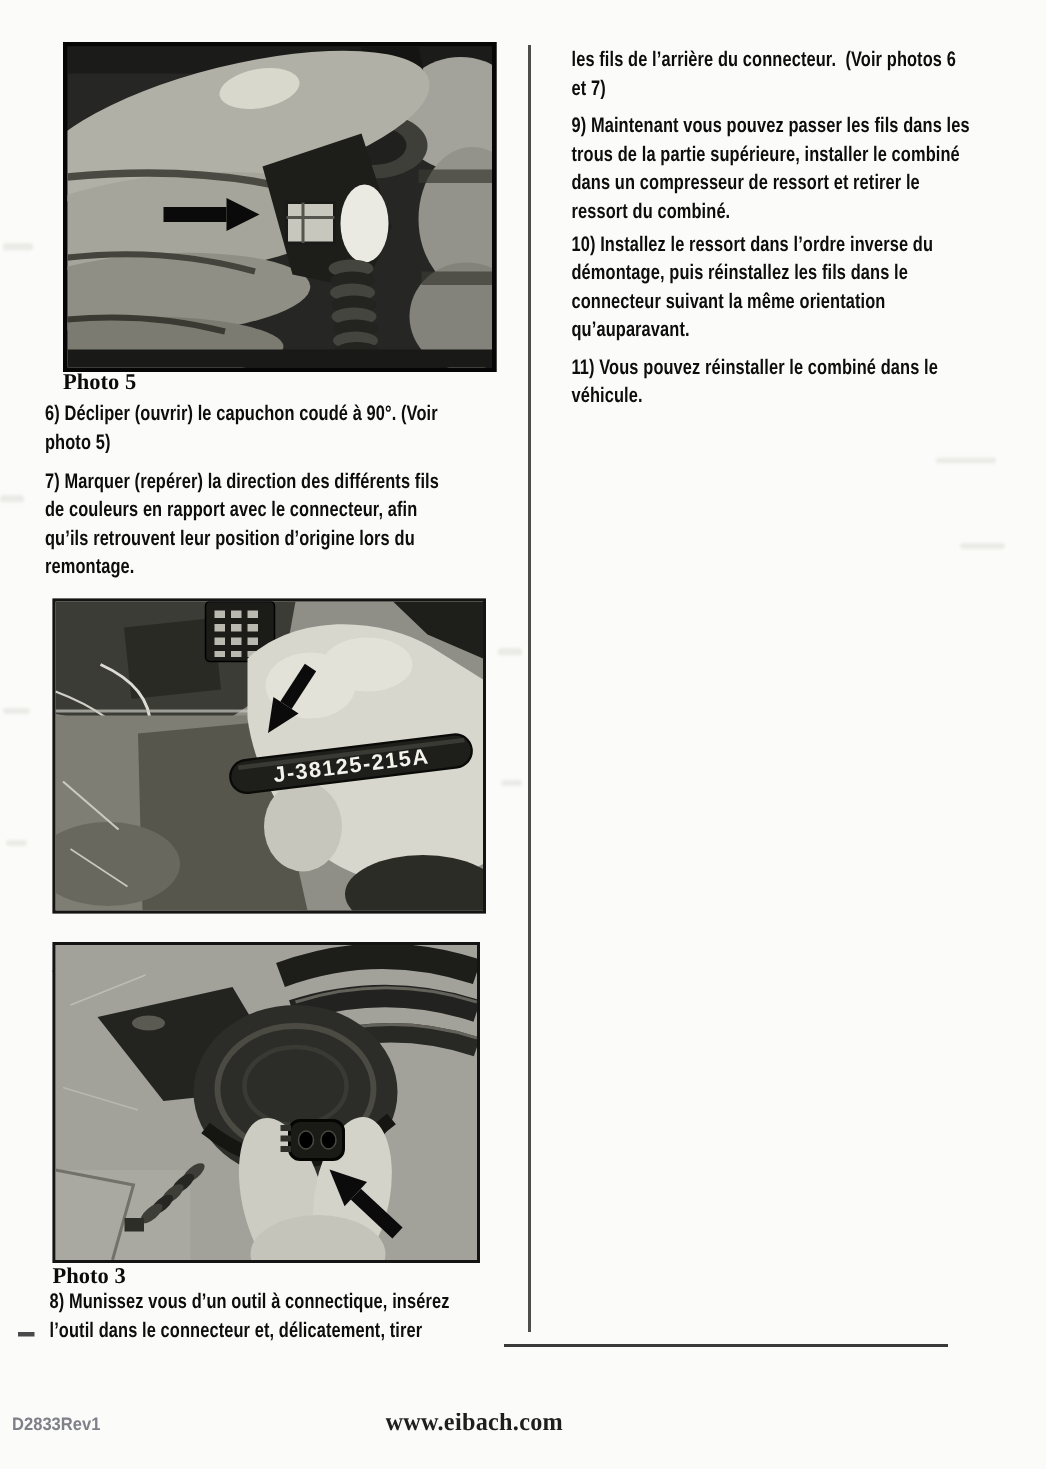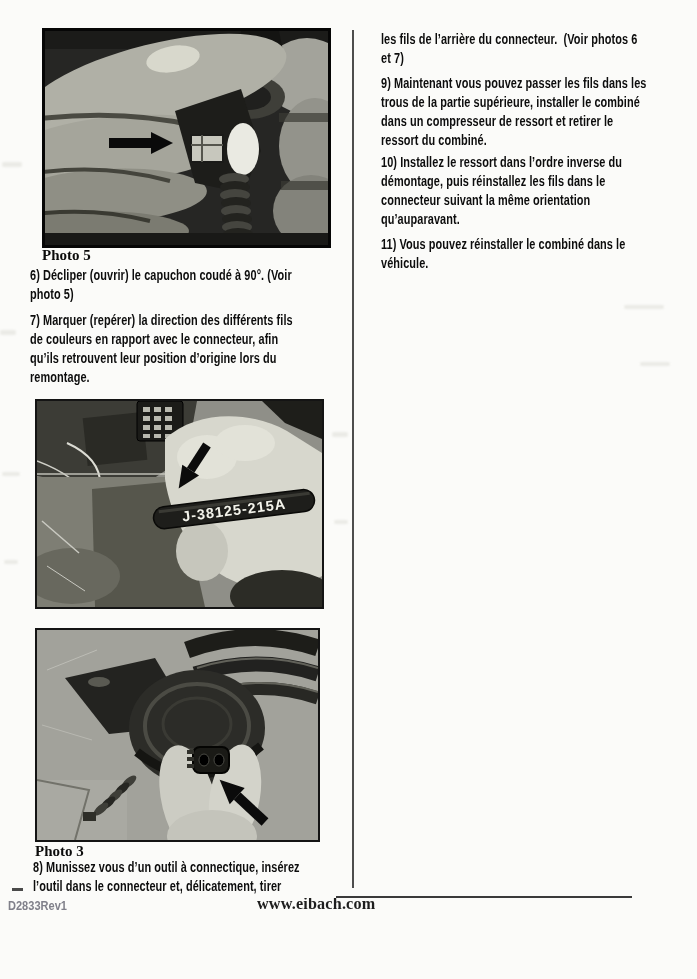--- a/index.html
+++ b/index.html
@@ -43,21 +43,21 @@
     left: 352px; top: 30px;
     width: 2px; height: 858px;
     background: #4d4d4d;
   }
   .footer-line {
     position: absolute;
     left: 336px; top: 896px;
     width: 296px; height: 2px;
     background: #3a3a3a;
   }
-  .clip-box { position:absolute; overflow:hidden; }
+  .clip-box { position:absolute; overflow:hidden;margin-top:44px; }
   .clip-box > span { position:relative; display:inline-block; }
   .website-text {
     font-weight: bold; font-size: 17px; letter-spacing: 0.2px;
     color: #1e1e1e; top: -4px;
     transform: scaleX(0.95); transform-origin: 0 0;
     white-space: nowrap;
   }
   .doccode-text {
     font-weight: bold; font-size: 12px; color: #80808a; top: -3px;
     transform: scaleX(0.92); transform-origin: 0 0;

